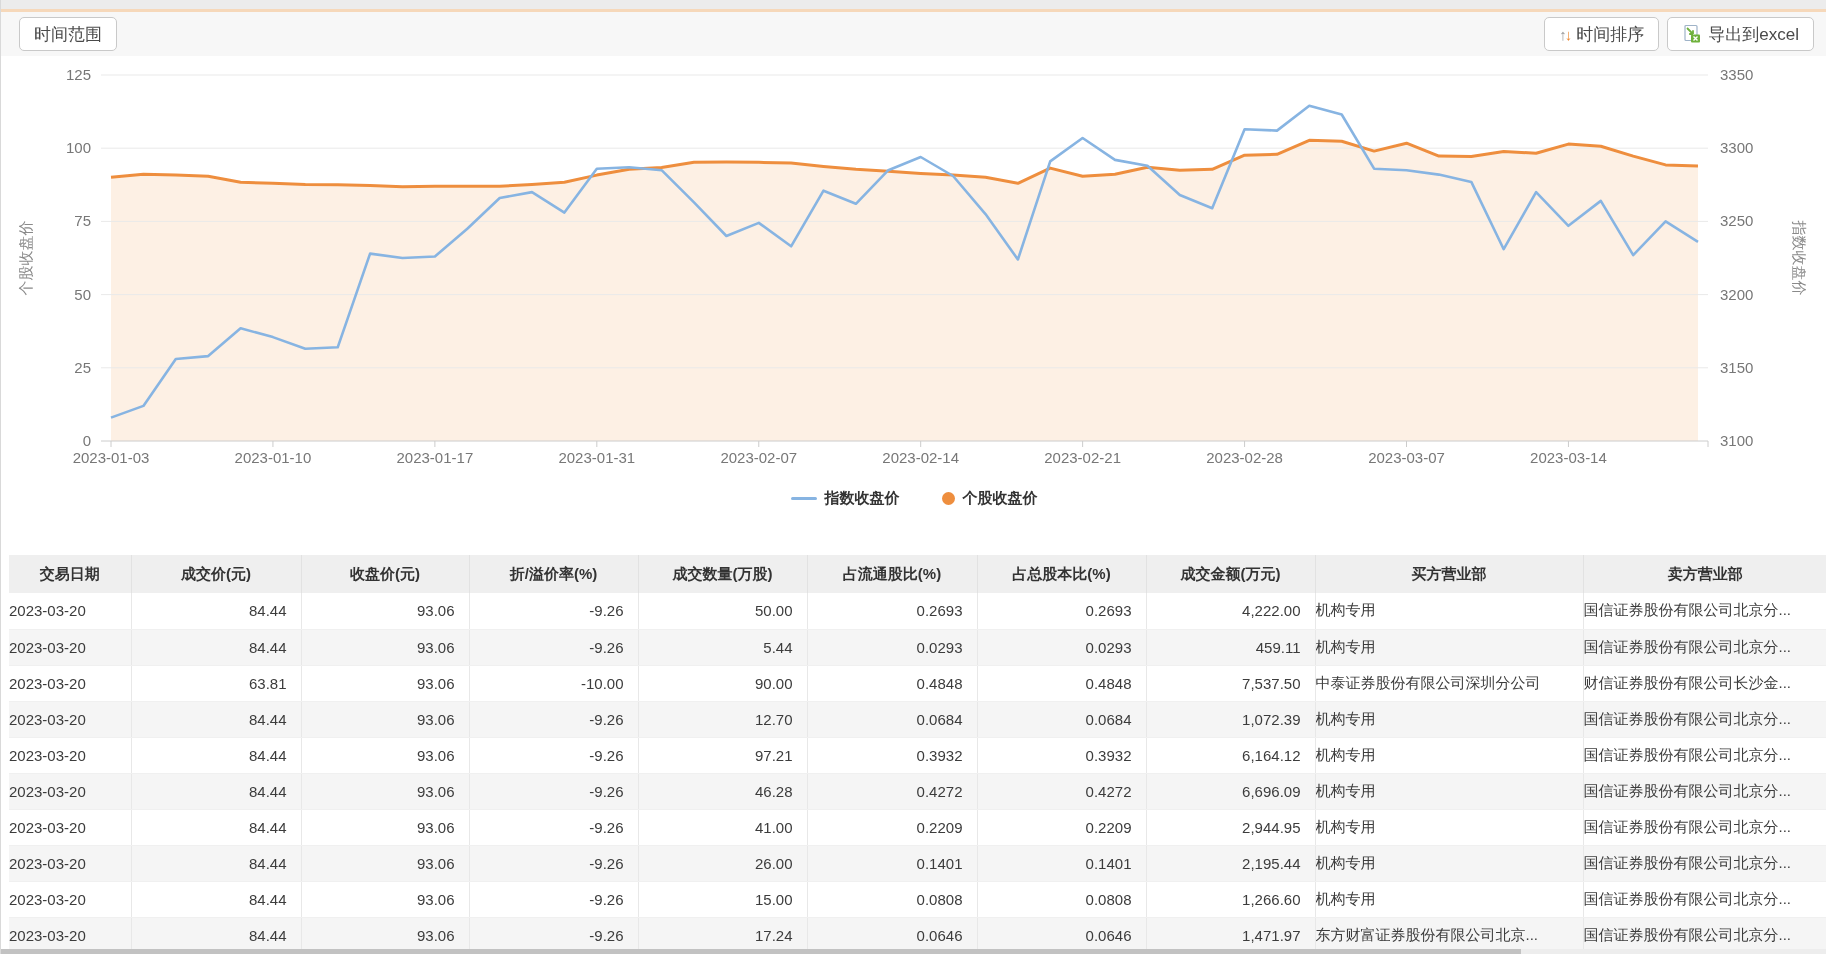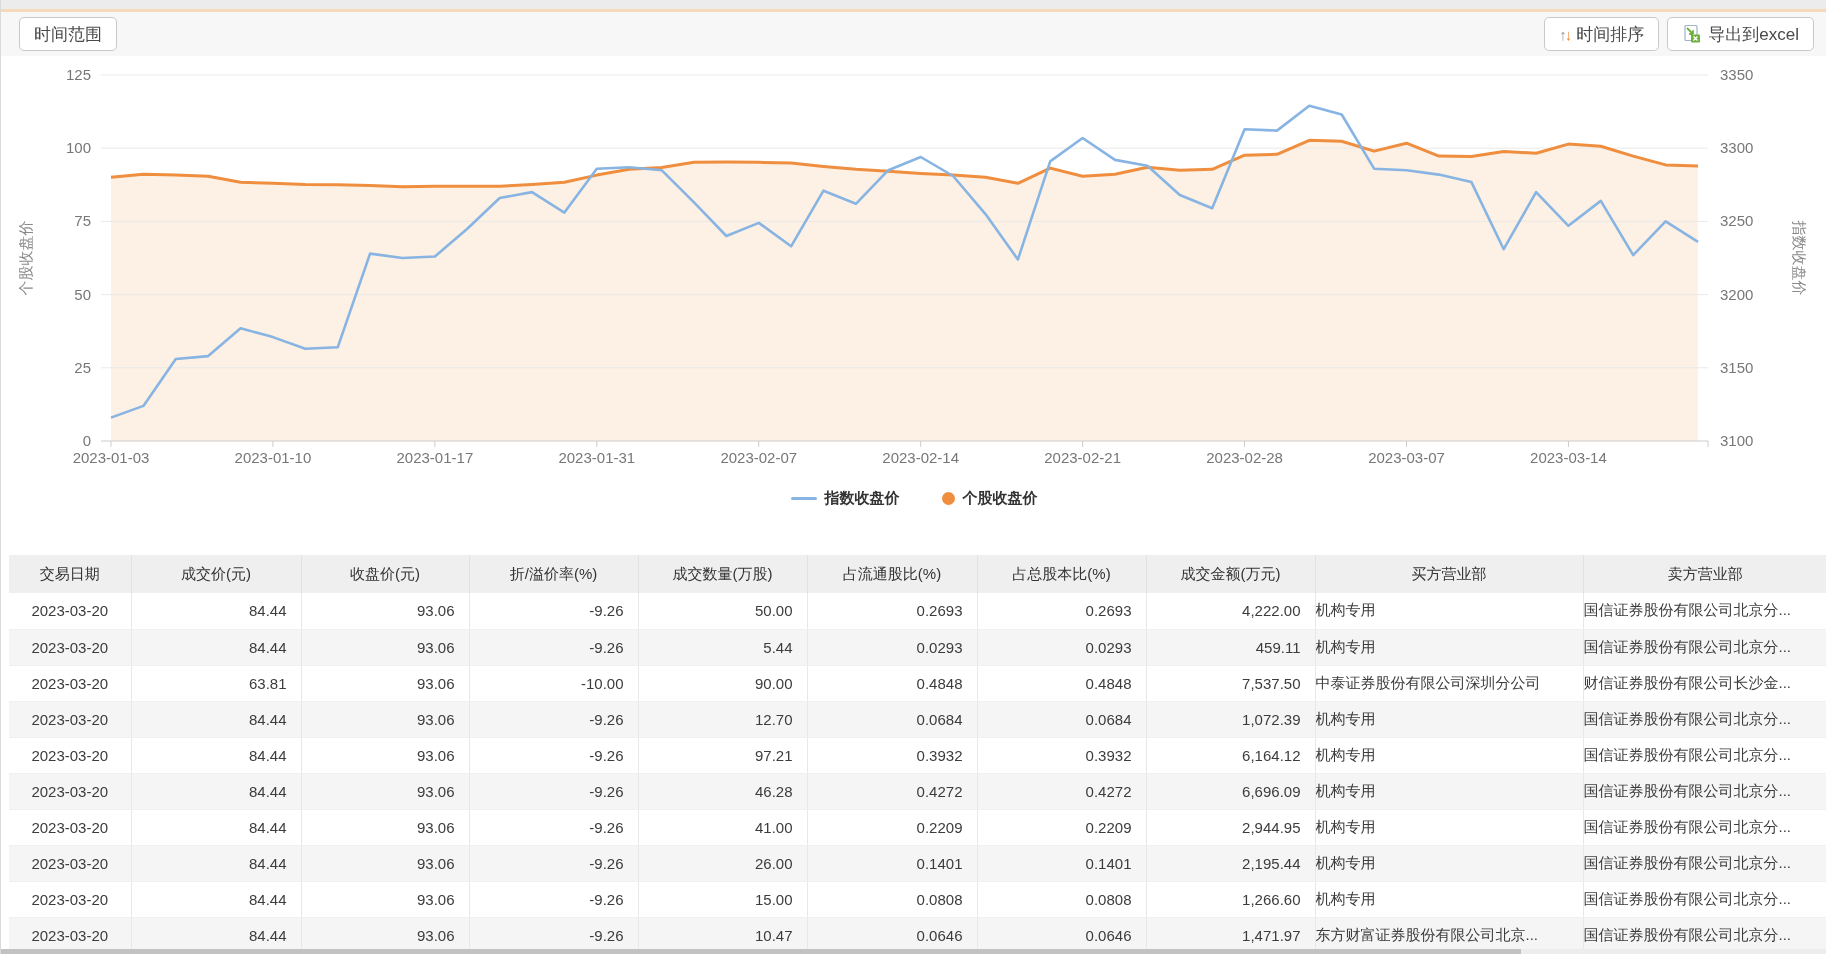--- a/index.html
+++ b/index.html
@@ -23,26 +23,26 @@
   #chart-svg { position:absolute; left:0; top:55px; }
   #legend { position:absolute; left:0; top:487px; width:1826px; height:22px;
     display:flex; justify-content:center; align-items:center; gap:42px; }
   .legend-item { display:flex; align-items:center; gap:8px; font-size:15px; font-weight:bold; color:#333;
     cursor:pointer; }
   .sw-line { width:26px; height:3px; border-radius:2px; }
   .sw-dot  { width:13px; height:13px; border-radius:50%; }
   
   #table-wrap { position:absolute; left:8px; top:555px; width:1818px; height:394px; overflow:hidden; }
   table { border-collapse:collapse; table-layout:fixed; width:1818px; font-size:15px; color:#3c3c3c; }
-  thead th { height:38px; background:#efefef; font-weight:normal; color:#333; text-align:center;
+  thead th { height:38px; background:#efefef; font-weight:bold; color:#333; text-align:center;
     border-right:1px solid #e2e2e2; overflow:hidden; white-space:nowrap;margin-left:30px; }
   tbody td { height:36px; border-right:1px solid #e8e8e8; border-bottom:1px solid #f0f0f0;
     overflow:hidden; white-space:nowrap; }
   tbody tr:nth-child(even) { background:#f5f5f5; }
-  td.c-center { text-align:center; }
+  td.c-center { text-align:left; }
   td.c-right  { text-align:right; padding-right:14px; }
   td.c-left   { text-align:left; }
   th:last-child, td:last-child { border-right:none; }
   
   #hscroll { position:absolute; left:0; bottom:0; width:1826px; height:5px; background:#ededed; }
   #hscroll-thumb { position:absolute; left:0; top:0; height:5px; width:1520px; background:#c2c2c2; }
 </style>
 </head>
 <body>
 
@@ -267,21 +267,21 @@
             <td class="c-right">0.0808</td>
             <td class="c-right">1,266.60</td>
             <td class="c-left">机构专用</td>
             <td class="c-left">国信证券股份有限公司北京分...</td>
           </tr>
           <tr>
             <td class="c-center">2023-03-20</td>
             <td class="c-right">84.44</td>
             <td class="c-right">93.06</td>
             <td class="c-right">-9.26</td>
-            <td class="c-right">10.47</td>
+            <td class="c-right">17.24</td>
             <td class="c-right">0.0646</td>
             <td class="c-right">0.0646</td>
             <td class="c-right">1,471.97</td>
             <td class="c-left">东方财富证券股份有限公司北京...</td>
             <td class="c-left">国信证券股份有限公司北京分...</td>
           </tr>
         </tbody>
     </table>
   </div>
 

